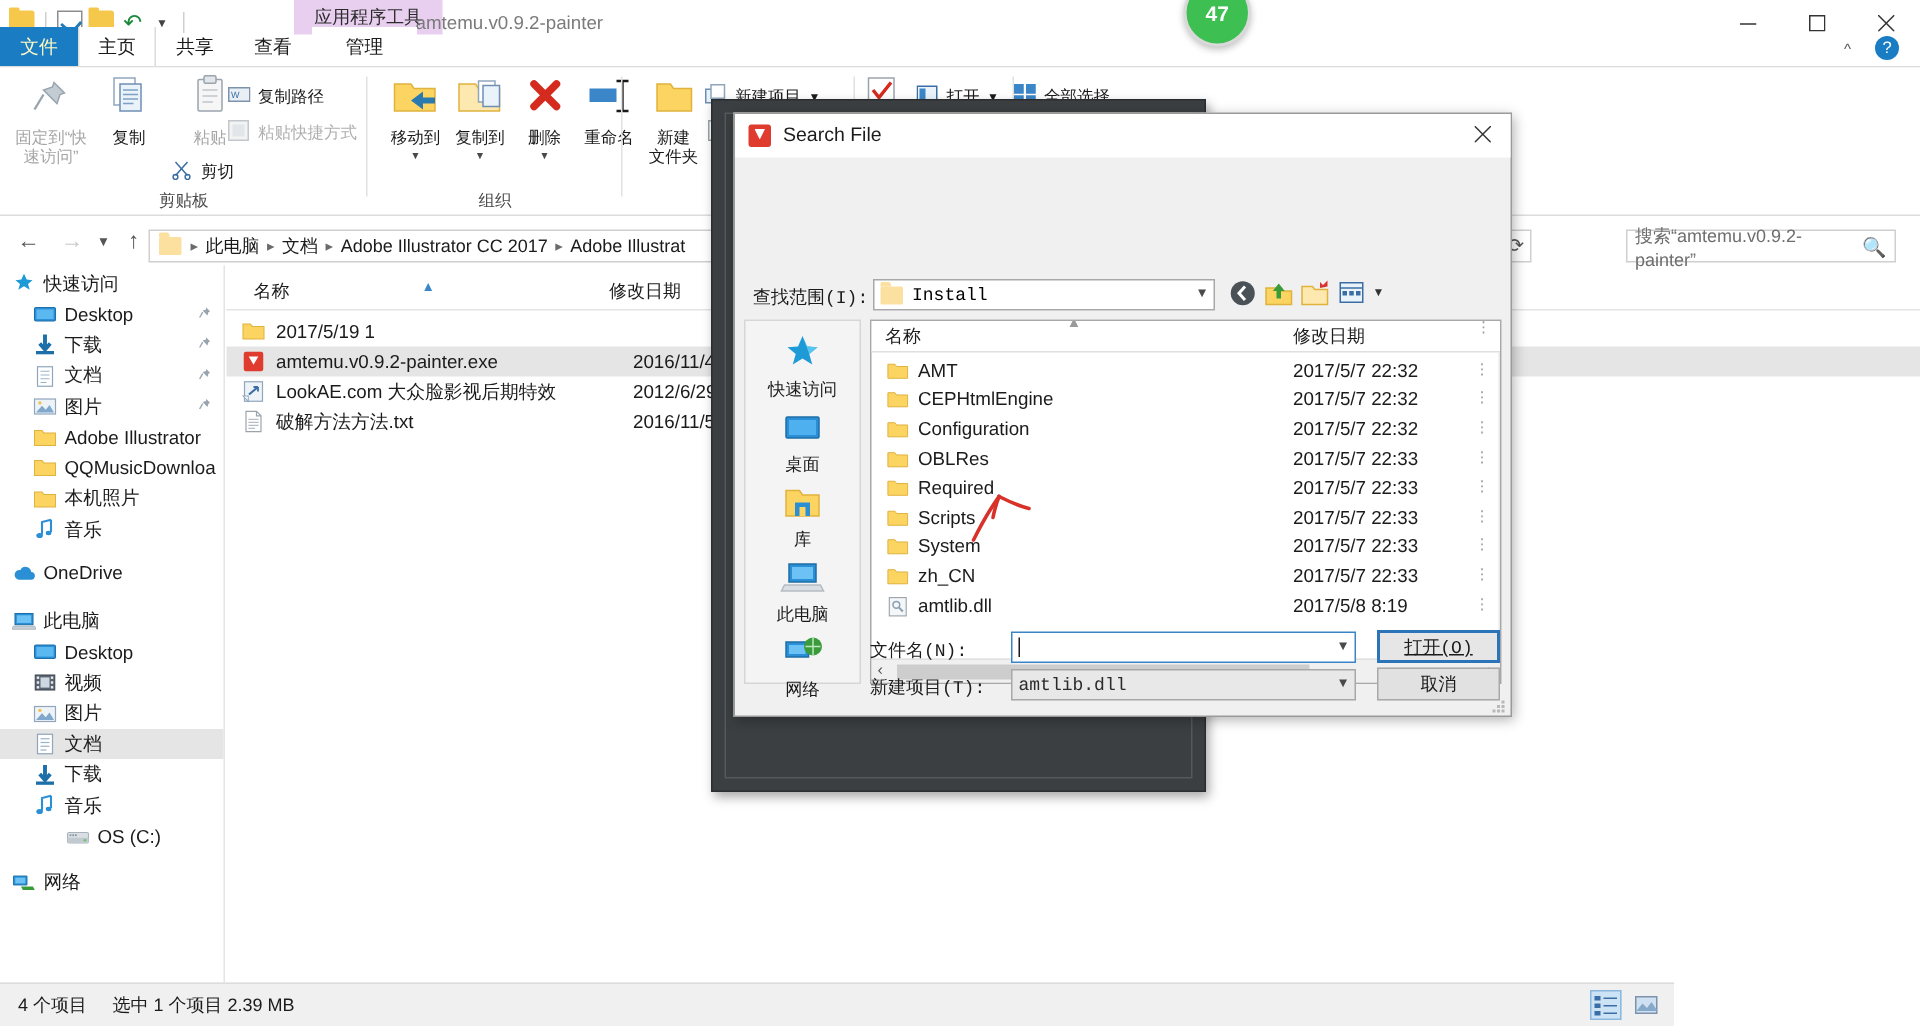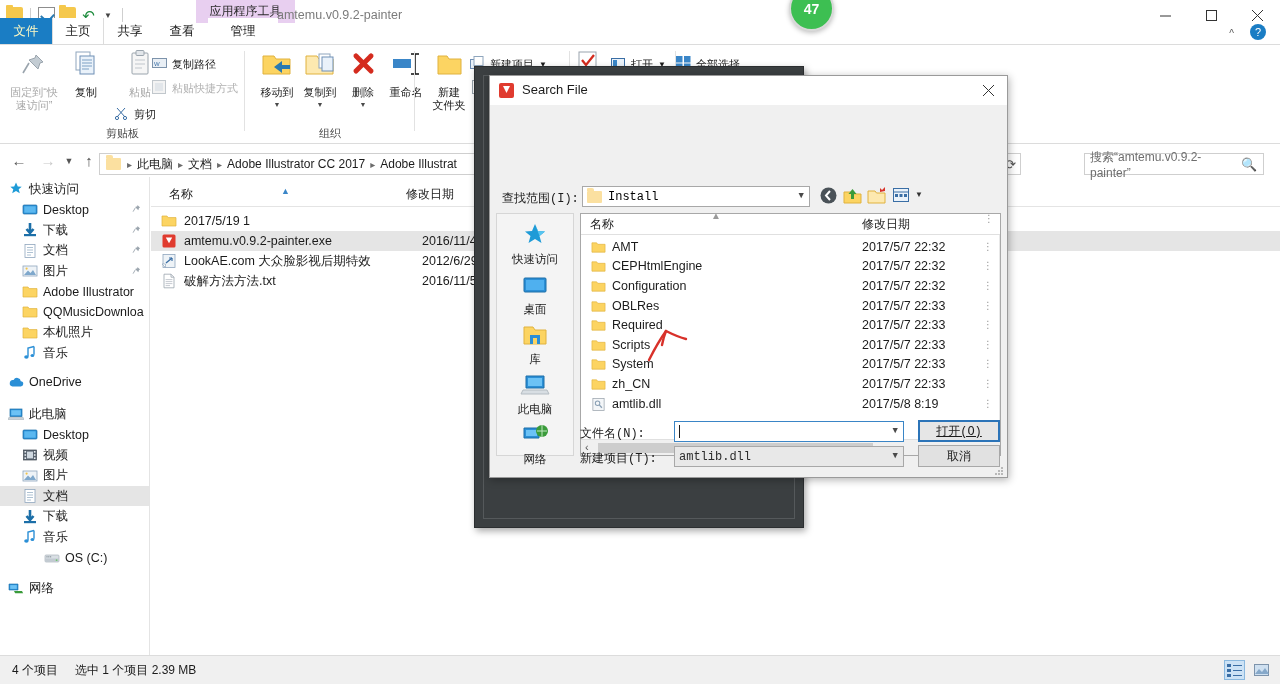--- a/index.html
+++ b/index.html
@@ -93,21 +93,21 @@
   .listhdr { position:absolute; left:151px; top:183px; width:1129px; height:24px; background:#fff; border-bottom:1px solid #e4e4e4; }
   .colh { position:absolute; top:0; height:23px; line-height:23px; font-size:12px; color:#1b1b1b; }
   .sortarrow { position:absolute; font-size:9px; color:#3a86c8; }
   .frow { position:absolute; left:151px; height:20px; width:1129px; font-size:12.5px; color:#1b1b1b; display:flex; align-items:center; }
   .frow.sel { background:#e5e5e5; }
   .frow .fico { width:16px; height:16px; margin:0 7px 0 10px; position:relative; flex:0 0 16px;}
   .frow .fname { width:238px; white-space:nowrap; overflow:hidden; }
   .frow .fdate { width:120px; color:#1b1b1b; }
 
   
-  .statusbar { position:absolute; left:0; bottom:0; width:1280px; height:29px; background:#f0f0f0; border-top:1px solid #dcdcdc; }
+  .statusbar { position:absolute; left:0; bottom:0; width:1116px; height:29px; background:#f0f0f0; border-top:1px solid #dcdcdc; }
   .status-txt { position:absolute; top:6px; font-size:12px; color:#1b1b1b; }
   .viewbtn { position:absolute; top:4px; width:21px; height:20px; border:1px solid transparent; }
   .viewbtn.on { border-color:#8ab8de; background:#cce2f5; }
 
   
   #amtemu {
     position:absolute; left:474px; top:66px; width:330px; height:462px;
     background:#3b3f41; border:1px solid #2b2e30; box-shadow:2px 3px 7px rgba(0,0,0,.35);
   }
   .amt-inner { position:absolute; left:8px; top:8px; right:8px; bottom:8px; border:1px solid #55595b; }

